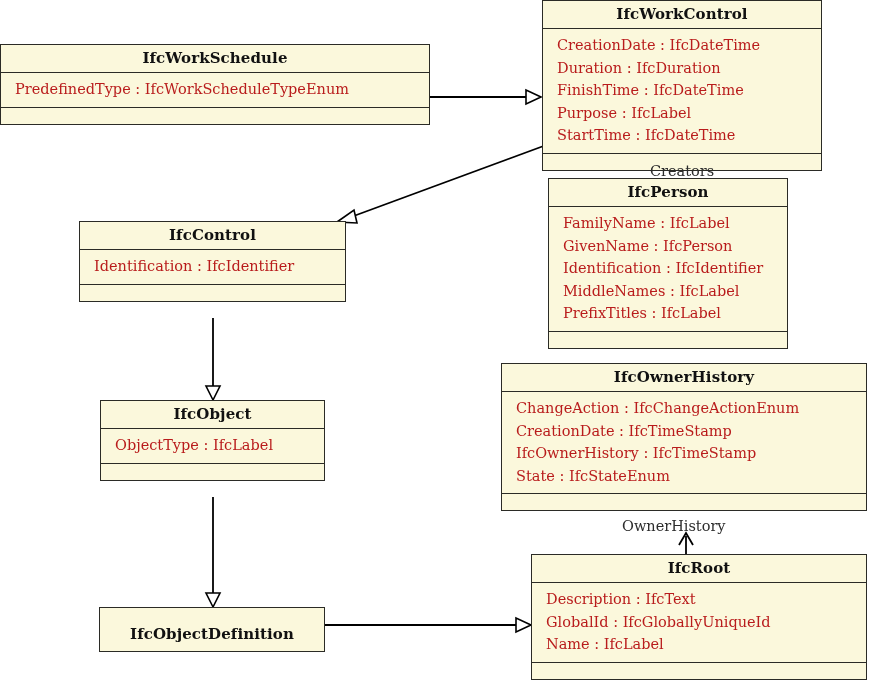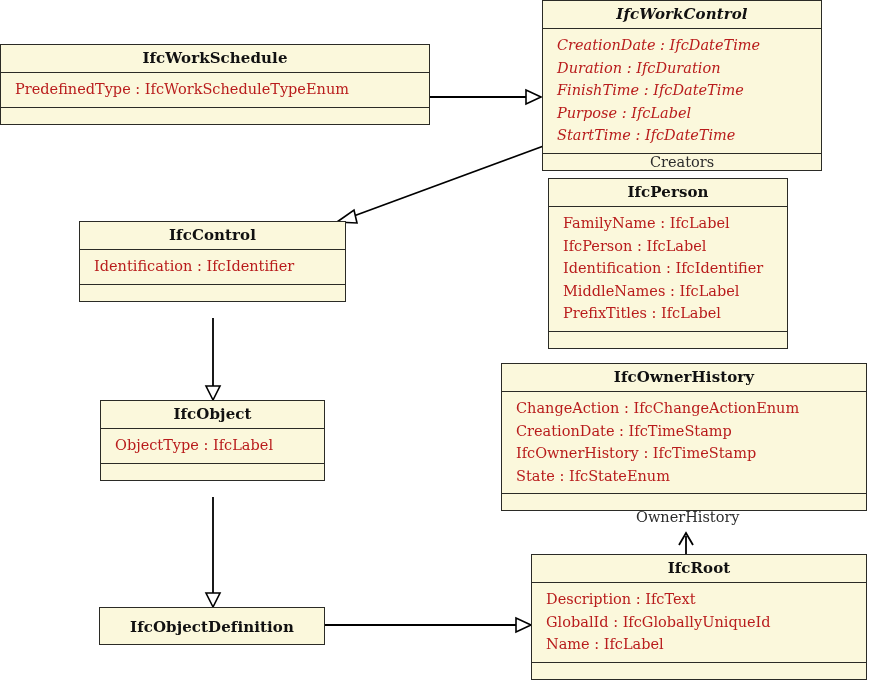--- a/index.html
+++ b/index.html
@@ -60,20 +60,21 @@
   .cls-title.no-rule {
     border-bottom: none;
   }
   .edge-label {
     position: absolute;
     font-size: 14.5px;
     color: #2c2c2c;
     background: transparent;
     white-space: nowrap;
     z-index: 3;
+    margin-top: 9px;
   }
 </style>
 </head>
 <body>
 
 <div id="diagram">
 
   <svg id="edge-layer" viewBox="0 0 869 695" width="869" height="695" xmlns="http://www.w3.org/2000/svg">
 
     <g>
@@ -112,39 +113,39 @@
   </svg>
 
   <div class="uml-class" style="left:0px; top:44px; width:430px;">
     <div class="cls-title">IfcWorkSchedule</div>
     <div class="cls-attrs">
       <div class="attr">PredefinedType : IfcWorkScheduleTypeEnum</div>
     </div>
     <div class="cls-foot"></div>
   </div>
 
-  <div class="uml-class" style="left:542px; top:0px; width:280px;font-style:italic;">
+  <div class="uml-class" style="left:542px; top:0px; width:280px;">
     <div class="cls-title">IfcWorkControl</div>
     <div class="cls-attrs">
       <div class="attr">CreationDate : IfcDateTime</div>
       <div class="attr">Duration : IfcDuration</div>
       <div class="attr">FinishTime : IfcDateTime</div>
       <div class="attr">Purpose : IfcLabel</div>
       <div class="attr">StartTime : IfcDateTime</div>
     </div>
     <div class="cls-foot"></div>
   </div>
 
   <div class="edge-label" style="left:650px; top:154px;">Creators</div>
 
   <div class="uml-class" style="left:548px; top:178px; width:240px;">
     <div class="cls-title">IfcPerson</div>
     <div class="cls-attrs">
       <div class="attr">FamilyName : IfcLabel</div>
-      <div class="attr">IfcPerson : IfcLabel</div>
+      <div class="attr">GivenName : IfcPerson</div>
       <div class="attr">Identification : IfcIdentifier</div>
       <div class="attr">MiddleNames : IfcLabel</div>
       <div class="attr">PrefixTitles : IfcLabel</div>
     </div>
     <div class="cls-foot"></div>
   </div>
 
   <div class="uml-class" style="left:79px; top:221px; width:267px;">
     <div class="cls-title">IfcControl</div>
     <div class="cls-attrs">
@@ -155,35 +156,35 @@
 
   <div class="uml-class" style="left:100px; top:400px; width:225px;">
     <div class="cls-title">IfcObject</div>
     <div class="cls-attrs">
       <div class="attr">ObjectType : IfcLabel</div>
     </div>
     <div class="cls-foot"></div>
   </div>
 
   <div class="uml-class" style="left:99px; top:607px; width:226px;">
-    <div class="cls-title no-rule" style="padding-top:10px; padding-bottom:8px;">IfcObjectDefinition</div>
+    <div class="cls-title no-rule" style="padding-top:17px; padding-bottom:8px;">IfcObjectDefinition</div>
   </div>
 
   <div class="uml-class" style="left:501px; top:363px; width:366px;">
     <div class="cls-title">IfcOwnerHistory</div>
     <div class="cls-attrs">
       <div class="attr">ChangeAction : IfcChangeActionEnum</div>
       <div class="attr">CreationDate : IfcTimeStamp</div>
       <div class="attr">IfcOwnerHistory : IfcTimeStamp</div>
       <div class="attr">State : IfcStateEnum</div>
     </div>
     <div class="cls-foot"></div>
   </div>
 
-  <div class="edge-label" style="left:636px; top:509px;">OwnerHistory</div>
+  <div class="edge-label" style="left:622px; top:509px;">OwnerHistory</div>
 
   <div class="uml-class" style="left:531px; top:554px; width:336px;">
     <div class="cls-title">IfcRoot</div>
     <div class="cls-attrs">
       <div class="attr">Description : IfcText</div>
       <div class="attr">GlobalId : IfcGloballyUniqueId</div>
       <div class="attr">Name : IfcLabel</div>
     </div>
     <div class="cls-foot"></div>
   </div>

